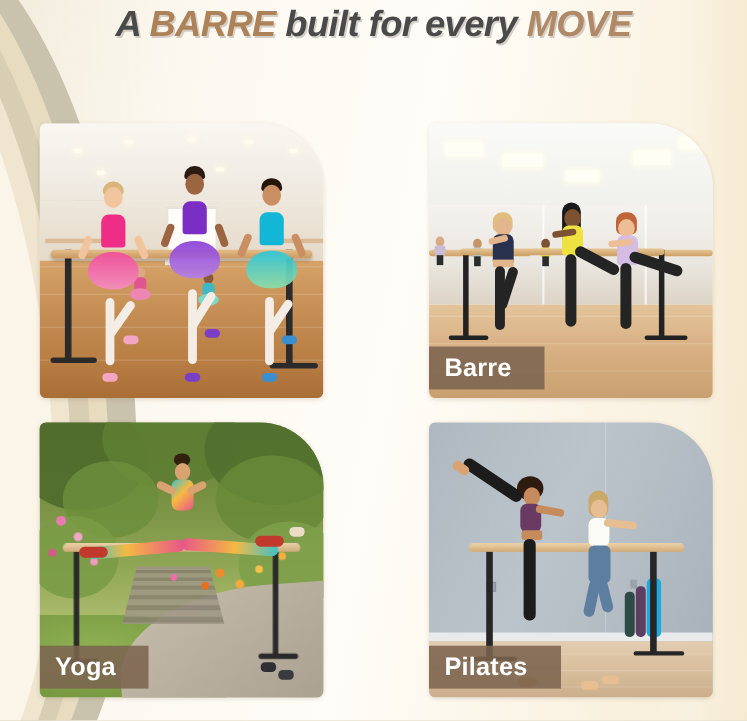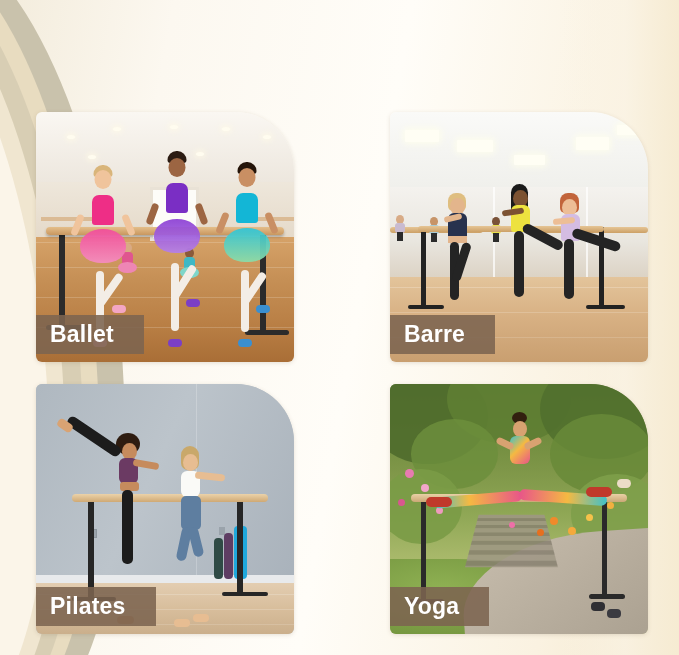--- a/index.html
+++ b/index.html
@@ -137,20 +137,26 @@
 
   <div class="ribbons">
     <div class="rb rb1"></div>
     <div class="rb rb2"></div>
     <div class="rb rb3"></div>
     <div class="rb rb4"></div>
     <div class="rb rb5"></div>
   </div>
   <div class="right-fade"></div>
 
+  <div class="headline">
+    <span class="dark">A</span>
+    <span class="accent">BARRE</span>
+    <span class="dark">built for every</span>
+    <span class="accent2">MOVE</span>
+  </div>
 
 
   <div class="grid">
 
     <div class="card">
       <div class="photo ph-ballet">
         <div class="ceiling"></div>
         <div class="wall"></div>
         <div class="floor"></div>
         <div class="window"></div>
@@ -218,21 +224,20 @@
           <div class="d-top" style="top:20%;background:#13B6D6"></div>
           <div class="d-skirt" style="top:38%;background:linear-gradient(#2FC5D8,#8BDCA8)"></div>
           <div class="d-arm" style="left:2px;top:30%;height:22px;background:#C98F63;transform:rotate(22deg)"></div>
           <div class="d-arm" style="right:2px;top:30%;height:22px;background:#C98F63;transform:rotate(-22deg)"></div>
           <div class="d-leg" style="left:24px;top:60%;height:32%"></div>
           <div class="d-leg" style="left:33px;top:60%;height:19%;transform:rotate(34deg)"></div>
           <div class="d-shoe" style="left:21px;bottom:0;background:#3A8FD0"></div>
           <div class="d-shoe" style="left:39px;top:78%;background:#3A8FD0"></div>
         </div>
       </div>
-      <div class="label">Ballet</div>
     </div>
 
     <div class="card">
       <div class="photo ph-barre">
         <div class="ceiling"></div>
         <div class="panel" style="left:6%;top:7%;width:13%;height:5%"></div>
         <div class="panel" style="left:26%;top:11%;width:14%;height:5%"></div>
         <div class="panel" style="left:48%;top:17%;width:12%;height:4%"></div>
         <div class="panel" style="left:72%;top:10%;width:13%;height:5%"></div>
         <div class="panel" style="left:88%;top:5%;width:11%;height:4%"></div>
@@ -294,71 +299,20 @@
           <div class="w-torso" style="left:8px;top:19px;background:#D4BCE2"></div>
           <div class="w-leg" style="left:11px;top:44px;width:10px;height:60px"></div>
           <div class="w-leg" style="left:18px;top:42px;width:10px;height:50px;transform:rotate(-72deg);transform-origin:top left"></div>
           <div style="position:absolute;left:0;top:23px;width:22px;height:6px;background:#EDBE96;border-radius:3px;transform:rotate(-6deg)"></div>
         </div>
       </div>
       <div class="label">Barre</div>
     </div>
 
     <div class="card">
-      <div class="photo ph-pil">
-        <div class="wall"></div>
-        <div class="wallseam" style="left:62%"></div>
-        <div class="base"></div>
-        <div class="floor"></div>
-        <div style="position:absolute;left:0;top:84%;width:100%;height:1px;background:rgba(255,255,255,.2)"></div>
-        <div style="position:absolute;left:0;top:90%;width:100%;height:1px;background:rgba(255,255,255,.18)"></div>
-        <div style="position:absolute;left:0;top:96%;width:100%;height:1px;background:rgba(255,255,255,.15)"></div>
-        <div style="position:absolute;left:20%;top:58%;width:7px;height:7px;background:#9AA3AB;border:1px solid #8C959D"></div>
-        <div style="position:absolute;left:71%;top:57%;width:6px;height:8px;background:#9AA3AB"></div>
-
-        <div class="mats">
-          <div class="mat" style="left:0;width:9px;height:72%;background:#2F4A45"></div>
-          <div class="mat" style="left:10px;width:9px;height:80%;background:#5E3D63"></div>
-          <div class="mat" style="left:20px;width:13px;height:92%;background:#1FA8DC"></div>
-        </div>
-
-        <div class="post" style="left:20%;top:44%;height:42%"></div>
-        <div class="foot" style="left:14%;top:85%;width:17%"></div>
-        <div class="post" style="left:78%;top:44%;height:40%"></div>
-        <div class="foot" style="left:72%;top:83%;width:18%"></div>
-        <div class="bar"></div>
-
-        <div style="position:absolute;left:29%;bottom:5%;width:34px;height:74%;">
-          <div style="position:absolute;left:5px;top:-4px;width:24px;height:22px;border-radius:50%;background:#2E1C10"></div>
-          <div style="position:absolute;left:11px;top:6px;width:15px;height:17px;border-radius:50%;background:#C68B5D"></div>
-          <div style="position:absolute;left:8px;top:21px;width:19px;height:26px;border-radius:6px;background:#6B3A63"></div>
-          <div style="position:absolute;left:9px;top:45px;width:19px;height:9px;background:#C68B5D;border-radius:3px"></div>
-          <div style="position:absolute;left:11px;top:53px;width:11px;height:74px;border-radius:5px;background:#1C1C1C"></div>
-          <div style="position:absolute;left:6px;bottom:-2px;width:17px;height:8px;border-radius:4px;background:#C68B5D"></div>
-          <div style="position:absolute;left:-48px;top:-6px;width:62px;height:11px;border-radius:6px;background:#1C1C1C;transform:rotate(34deg)"></div>
-          <div style="position:absolute;left:-54px;top:-16px;width:16px;height:9px;border-radius:4px;background:#D9A373;transform:rotate(34deg)"></div>
-          <div style="position:absolute;left:22px;top:24px;width:26px;height:7px;border-radius:4px;background:#C68B5D;transform:rotate(10deg)"></div>
-        </div>
-
-        <div style="position:absolute;left:53%;bottom:4%;width:32px;height:70%;">
-          <div style="position:absolute;left:8px;top:-3px;width:18px;height:24px;border-radius:9px 9px 7px 7px;background:#C9A86A"></div>
-          <div style="position:absolute;left:10px;top:5px;width:15px;height:17px;border-radius:50%;background:#E7BD92"></div>
-          <div style="position:absolute;left:8px;top:22px;width:19px;height:26px;border-radius:6px;background:#FAFAF7"></div>
-          <div style="position:absolute;left:8px;top:47px;width:20px;height:34px;border-radius:5px;background:#5E7EA0"></div>
-          <div style="position:absolute;left:6px;top:78px;width:10px;height:34px;border-radius:5px;background:#5E7EA0;transform:rotate(12deg)"></div>
-          <div style="position:absolute;left:18px;top:78px;width:10px;height:30px;border-radius:5px;background:#5E7EA0;transform:rotate(-14deg)"></div>
-          <div style="position:absolute;left:1px;bottom:-3px;width:16px;height:8px;border-radius:4px;background:#E7BD92"></div>
-          <div style="position:absolute;left:20px;bottom:2px;width:16px;height:8px;border-radius:4px;background:#E7BD92"></div>
-          <div style="position:absolute;left:22px;top:24px;width:30px;height:7px;border-radius:4px;background:#E7BD92;transform:rotate(6deg)"></div>
-        </div>
-      </div>
-      <div class="label">Pilates</div>
-    </div>
-
-    <div class="card">
       <div class="photo ph-yoga">
         <div class="foliage" style="left:-8%;top:-6%;width:46%;height:38%;background:#4F6B2C;opacity:.9"></div>
         <div class="foliage" style="left:22%;top:-12%;width:48%;height:36%;background:#5E7E33;opacity:.92"></div>
         <div class="foliage" style="left:58%;top:-10%;width:50%;height:40%;background:#51702D;opacity:.9"></div>
         <div class="foliage" style="left:8%;top:14%;width:34%;height:28%;background:#6C8E3C;opacity:.85"></div>
         <div class="foliage" style="left:62%;top:12%;width:40%;height:32%;background:#688A38;opacity:.85"></div>
         <div class="foliage" style="left:-4%;top:34%;width:32%;height:30%;background:#7A9B46;opacity:.9"></div>
         <div class="foliage" style="left:70%;top:36%;width:36%;height:32%;background:#7E9E4A;opacity:.9"></div>
         <div class="lawn"></div>
         <div class="path"></div>
@@ -397,14 +351,65 @@
         <div style="position:absolute;left:14%;top:45%;width:26px;height:10px;border-radius:5px;background:#C0392B"></div>
         <div style="position:absolute;left:76%;top:41%;width:26px;height:10px;border-radius:5px;background:#C0392B"></div>
         <div style="position:absolute;left:88%;top:38%;width:14px;height:9px;border-radius:5px;background:#EBDCC7"></div>
 
         <div style="position:absolute;left:78%;top:87%;width:14px;height:9px;border-radius:4px;background:#2F2F34"></div>
         <div style="position:absolute;left:84%;top:90%;width:14px;height:9px;border-radius:4px;background:#3A3A40"></div>
       </div>
       <div class="label">Yoga</div>
     </div>
 
+    <div class="card">
+      <div class="photo ph-pil">
+        <div class="wall"></div>
+        <div class="wallseam" style="left:62%"></div>
+        <div class="base"></div>
+        <div class="floor"></div>
+        <div style="position:absolute;left:0;top:84%;width:100%;height:1px;background:rgba(255,255,255,.2)"></div>
+        <div style="position:absolute;left:0;top:90%;width:100%;height:1px;background:rgba(255,255,255,.18)"></div>
+        <div style="position:absolute;left:0;top:96%;width:100%;height:1px;background:rgba(255,255,255,.15)"></div>
+        <div style="position:absolute;left:20%;top:58%;width:7px;height:7px;background:#9AA3AB;border:1px solid #8C959D"></div>
+        <div style="position:absolute;left:71%;top:57%;width:6px;height:8px;background:#9AA3AB"></div>
+
+        <div class="mats">
+          <div class="mat" style="left:0;width:9px;height:72%;background:#2F4A45"></div>
+          <div class="mat" style="left:10px;width:9px;height:80%;background:#5E3D63"></div>
+          <div class="mat" style="left:20px;width:13px;height:92%;background:#1FA8DC"></div>
+        </div>
+
+        <div class="post" style="left:20%;top:44%;height:42%"></div>
+        <div class="foot" style="left:14%;top:85%;width:17%"></div>
+        <div class="post" style="left:78%;top:44%;height:40%"></div>
+        <div class="foot" style="left:72%;top:83%;width:18%"></div>
+        <div class="bar"></div>
+
+        <div style="position:absolute;left:29%;bottom:5%;width:34px;height:74%;">
+          <div style="position:absolute;left:5px;top:-4px;width:24px;height:22px;border-radius:50%;background:#2E1C10"></div>
+          <div style="position:absolute;left:11px;top:6px;width:15px;height:17px;border-radius:50%;background:#C68B5D"></div>
+          <div style="position:absolute;left:8px;top:21px;width:19px;height:26px;border-radius:6px;background:#6B3A63"></div>
+          <div style="position:absolute;left:9px;top:45px;width:19px;height:9px;background:#C68B5D;border-radius:3px"></div>
+          <div style="position:absolute;left:11px;top:53px;width:11px;height:74px;border-radius:5px;background:#1C1C1C"></div>
+          <div style="position:absolute;left:6px;bottom:-2px;width:17px;height:8px;border-radius:4px;background:#C68B5D"></div>
+          <div style="position:absolute;left:-48px;top:-6px;width:62px;height:11px;border-radius:6px;background:#1C1C1C;transform:rotate(34deg)"></div>
+          <div style="position:absolute;left:-54px;top:-16px;width:16px;height:9px;border-radius:4px;background:#D9A373;transform:rotate(34deg)"></div>
+          <div style="position:absolute;left:22px;top:24px;width:26px;height:7px;border-radius:4px;background:#C68B5D;transform:rotate(10deg)"></div>
+        </div>
+
+        <div style="position:absolute;left:53%;bottom:4%;width:32px;height:70%;">
+          <div style="position:absolute;left:8px;top:-3px;width:18px;height:24px;border-radius:9px 9px 7px 7px;background:#C9A86A"></div>
+          <div style="position:absolute;left:10px;top:5px;width:15px;height:17px;border-radius:50%;background:#E7BD92"></div>
+          <div style="position:absolute;left:8px;top:22px;width:19px;height:26px;border-radius:6px;background:#FAFAF7"></div>
+          <div style="position:absolute;left:8px;top:47px;width:20px;height:34px;border-radius:5px;background:#5E7EA0"></div>
+          <div style="position:absolute;left:6px;top:78px;width:10px;height:34px;border-radius:5px;background:#5E7EA0;transform:rotate(12deg)"></div>
+          <div style="position:absolute;left:18px;top:78px;width:10px;height:30px;border-radius:5px;background:#5E7EA0;transform:rotate(-14deg)"></div>
+          <div style="position:absolute;left:1px;bottom:-3px;width:16px;height:8px;border-radius:4px;background:#E7BD92"></div>
+          <div style="position:absolute;left:20px;bottom:2px;width:16px;height:8px;border-radius:4px;background:#E7BD92"></div>
+          <div style="position:absolute;left:22px;top:24px;width:30px;height:7px;border-radius:4px;background:#E7BD92;transform:rotate(6deg)"></div>
+        </div>
+      </div>
+      <div class="label">Pilates</div>
+    </div>
+
   </div>
 </div>
 
 </body></html>

